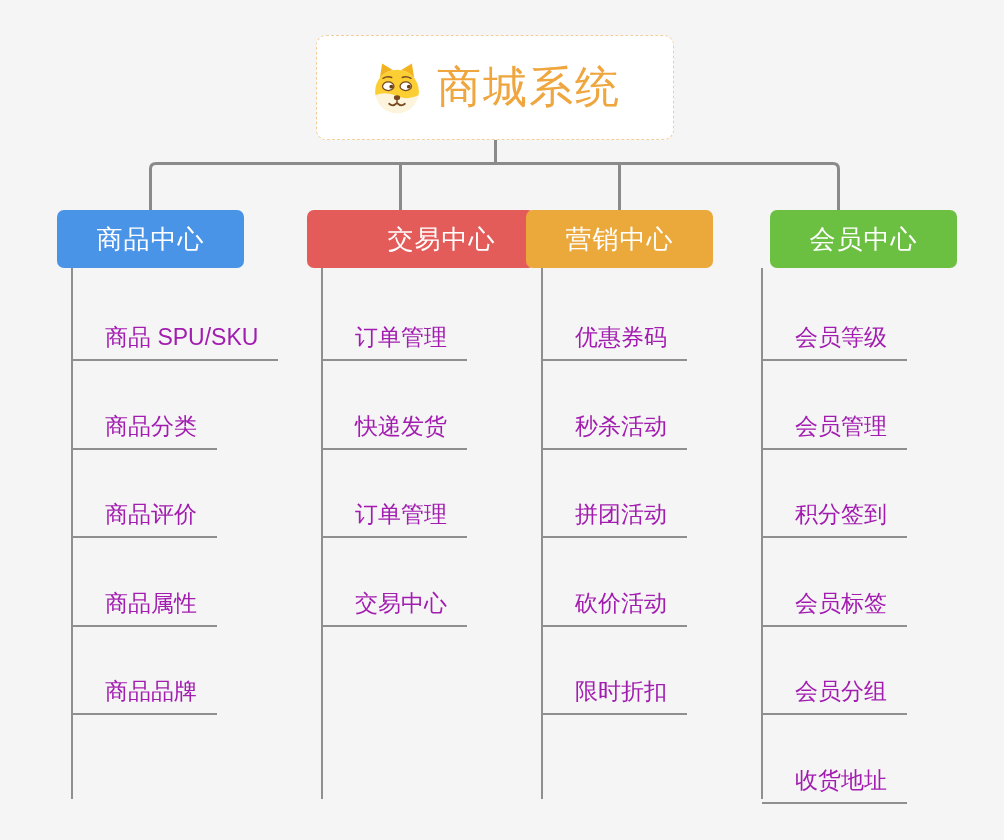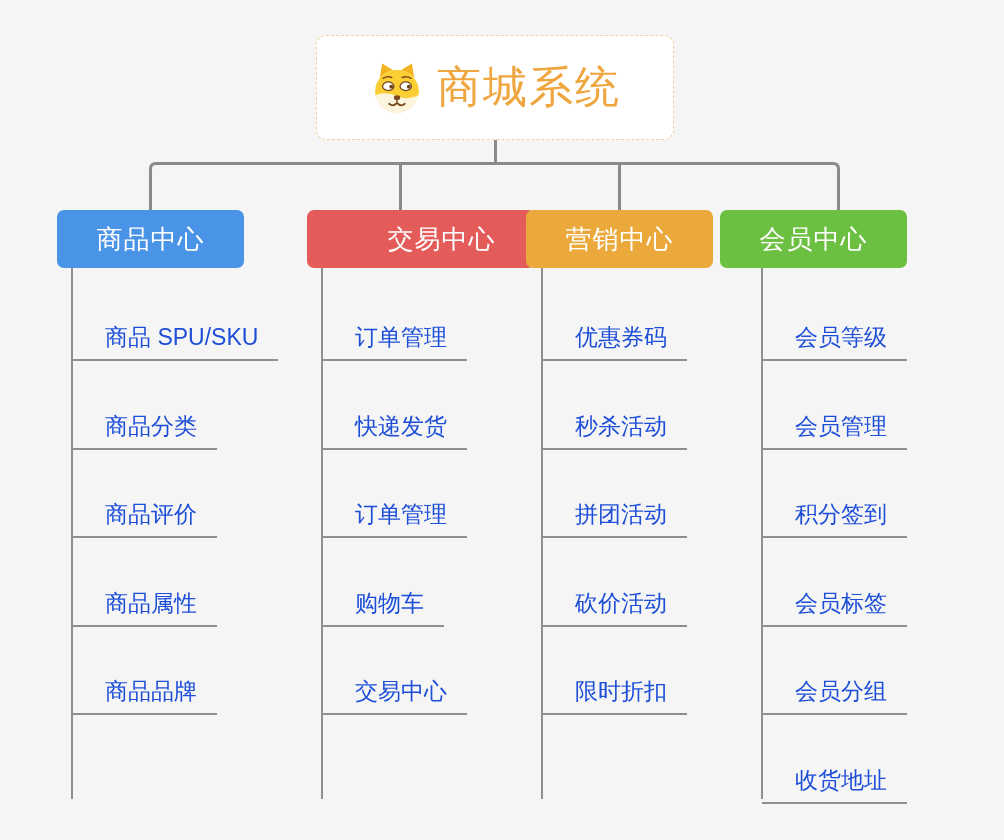--- a/index.html
+++ b/index.html
@@ -52,37 +52,37 @@
     align-items:center;
     justify-content:center;
     color:#ffffff;
     font-size:26px;
     letter-spacing:1px;
     white-space:nowrap;
   }
   .branch-1{left:57px;}
   .branch-2{left:307px;padding-left:41px;}
   .branch-3{left:526px;}
-  .branch-4{left:720px;text-align:right;}
+  .branch-4{left:770px;text-align:right;}
   
   .leaf-col{position:absolute;top:0;width:250px;height:840px;}
   .col-1{left:72px;}
   .col-2{left:322px;}
   .col-3{left:542px;}
   .col-4{left:762px;}
   .leaf-node{
     position:absolute;
     left:0;
     height:42px;
     display:inline-flex;
     align-items:flex-end;
     padding:0 20px 6px 33px;
     border-bottom:2px solid #8f8f8f;
     font-size:23px;
-    color:#1d4ed8;
+    color:#a21caf;
     white-space:nowrap;
   }
   .leaf-node:nth-of-type(1){top:311px;}
   .leaf-node:nth-of-type(2){top:400px;}
   .leaf-node:nth-of-type(3){top:488px;}
   .leaf-node:nth-of-type(4){top:577px;}
   .leaf-node:nth-of-type(5){top:665px;}
   .leaf-node:nth-of-type(6){top:754px;}
 </style>
 </head>
@@ -137,21 +137,20 @@
     <div class="leaf-node">商品分类</div>
     <div class="leaf-node">商品评价</div>
     <div class="leaf-node">商品属性</div>
     <div class="leaf-node">商品品牌</div>
   </div>
 
   <div class="leaf-col col-2">
     <div class="leaf-node">订单管理</div>
     <div class="leaf-node">快递发货</div>
     <div class="leaf-node">订单管理</div>
-    <div class="leaf-node">购物车</div>
     <div class="leaf-node">交易中心</div>
   </div>
 
   <div class="leaf-col col-3">
     <div class="leaf-node">优惠券码</div>
     <div class="leaf-node">秒杀活动</div>
     <div class="leaf-node">拼团活动</div>
     <div class="leaf-node">砍价活动</div>
     <div class="leaf-node">限时折扣</div>
   </div>

